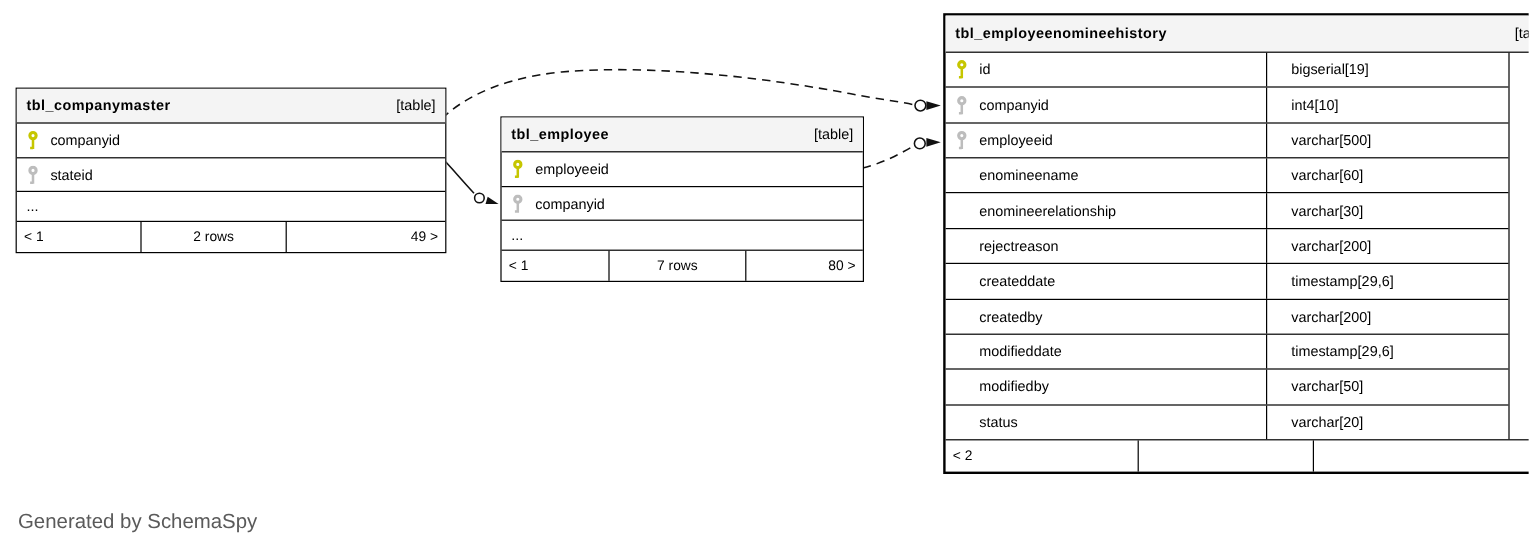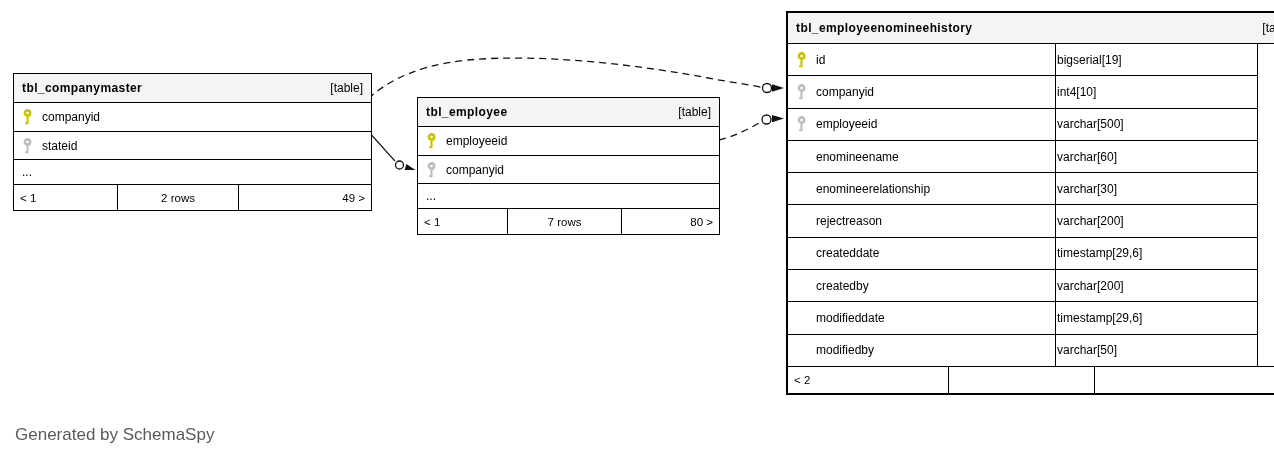--- a/index.html
+++ b/index.html
@@ -50,21 +50,21 @@
   .t2 .f-left{flex:0 0 90px;}  .t2 .f-center{flex:0 0 114px;}
   
   .big-body{flex:1;display:flex;box-sizing:border-box;}
   .big-rows{flex:1;display:flex;flex-direction:column;}
   .big-row{
     flex:1;display:flex;border-bottom:1px solid var(--c-table_border,#000);
     box-sizing:border-box;min-height:0;
   }
   .big-row:last-child{border-bottom:none;}
   .cell-name{flex:0 0 267px;display:flex;align-items:center;padding:0 8px;gap:9px;box-sizing:border-box;text-align:right;}
-  .cell-type{flex:1;border-left:1px solid var(--c-table_border,#000);display:flex;align-items:center;padding:0 1px;box-sizing:border-box;font-size:12px;}
+  .cell-type{flex:1;border-left:1px solid var(--c-table_border,#000);display:flex;align-items:center;padding:0 20px;box-sizing:border-box;font-size:12px;}
   .big-spare{flex:0 0 45px;border-left:1px solid var(--c-table_border,#000);}
   .big .tbl-footer .f-left{flex:0 0 161px;}
   .big .tbl-footer .f-center{flex:0 0 146px;}
   .note{
     position:absolute;left:15px;top:425px;font-size:17px;
     color:var(--c-note_text,#5a5a5a);z-index:2;
   }
 </style>
 </head>
 <body>
@@ -250,20 +250,27 @@
         </div>
 
         <div class="big-row">
           <div class="cell-name">
             <span class="icon-slot"></span>
             <span>modifiedby</span>
           </div>
           <div class="cell-type">varchar[50]</div>
         </div>
 
+        <div class="big-row">
+          <div class="cell-name">
+            <span class="icon-slot"></span>
+            <span>status</span>
+          </div>
+          <div class="cell-type">varchar[20]</div>
+        </div>
 
       </div>
       <div class="big-spare"></div>
     </div>
     <div class="tbl-footer">
       <span class="fcell f-left">&lt; 2</span>
       <span class="fcell f-center"></span>
       <span class="fcell f-right">0 &gt;</span>
     </div>
   </div>

